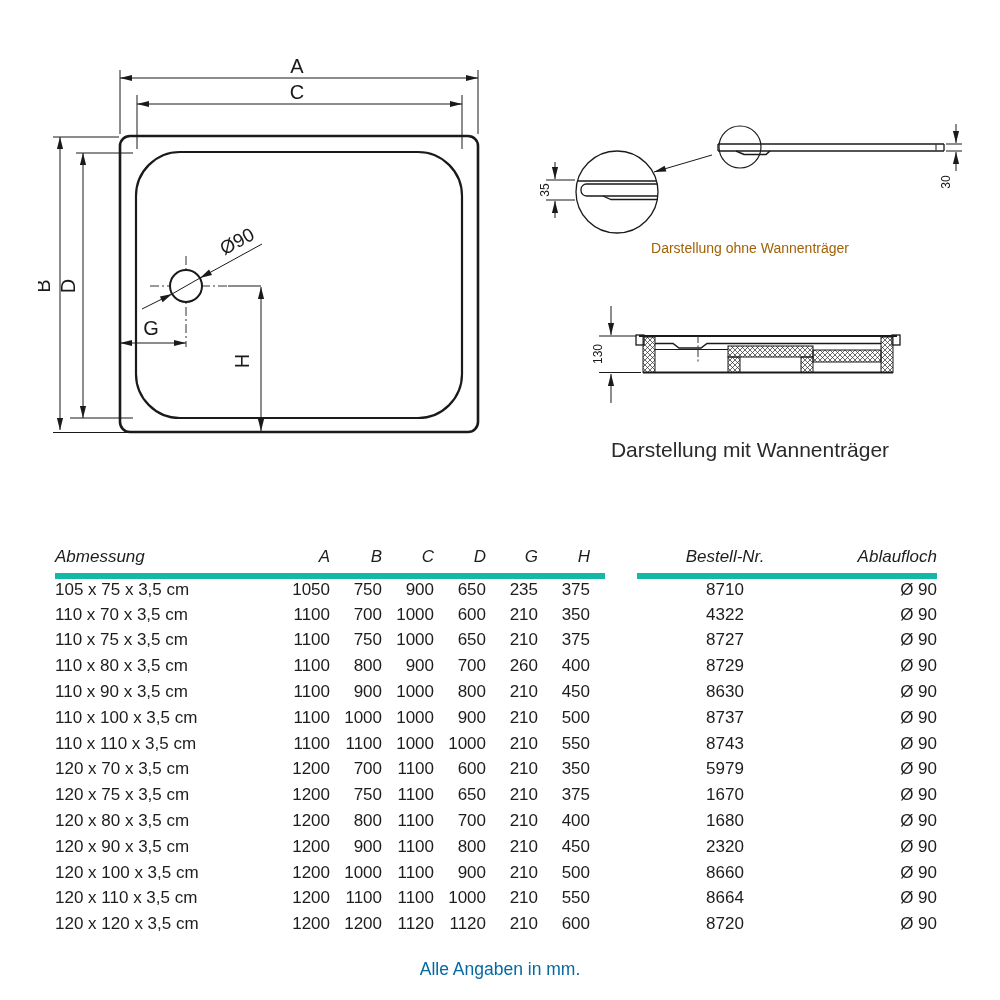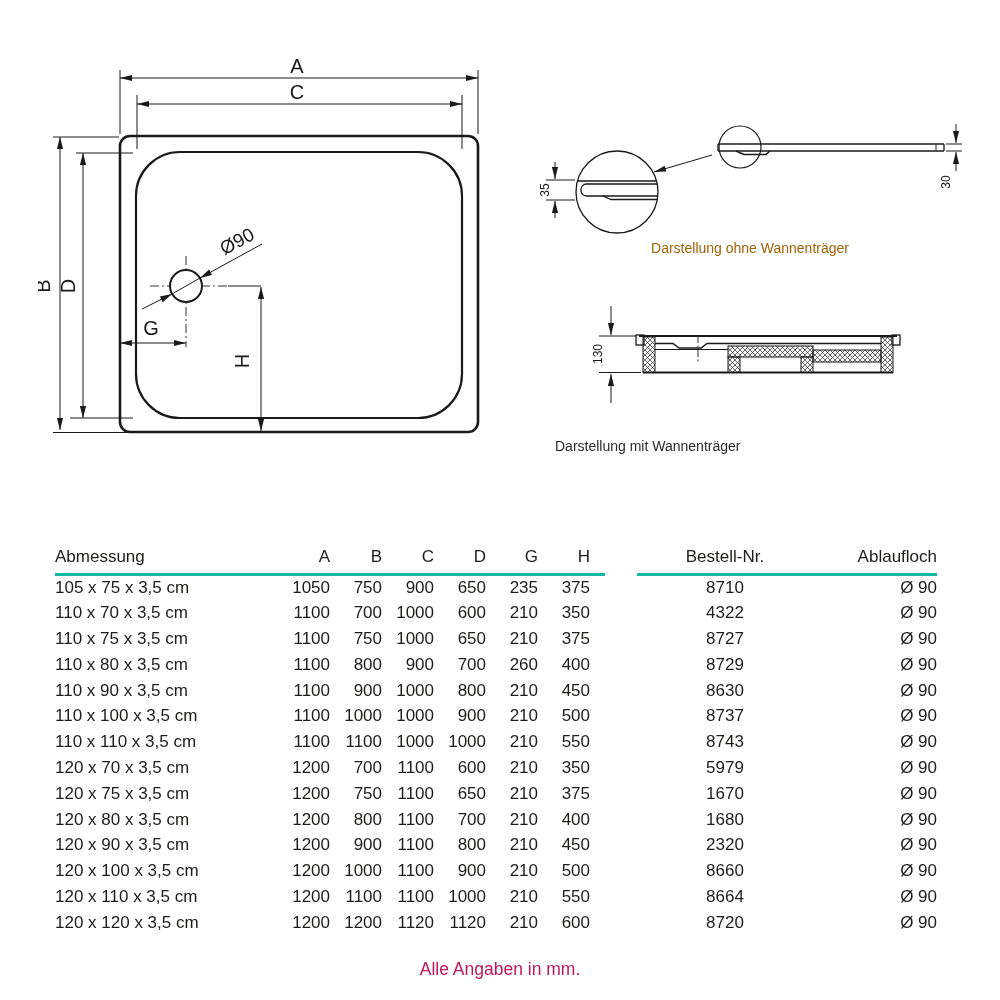--- a/index.html
+++ b/index.html
@@ -1,27 +1,27 @@
 <!DOCTYPE html>
 <html><head>
 <meta charset="utf-8">
 <style>
   * { margin:0; padding:0; box-sizing:border-box; }
   html,body { width:1000px; height:1000px; background:#ffffff; position:relative;
               font-family:"Liberation Sans", sans-serif; color:#1d1d1b; }
   .abs { position:absolute; }
   svg text { font-family:"Liberation Sans", sans-serif; fill:#1a1a1a; }
   .caption-small { font-size:14px; text-align:center; color:#a16207; }
-  .caption-large { font-size:14px; color:#2a2a2a; }
-  .footer-note  { font-size:17.5px; text-align:center; color:#be185d; }
+  .caption-large { font-size:21px; text-align:center; color:#2a2a2a; }
+  .footer-note  { font-size:17.5px; text-align:center; color:#0369a1; }
 
   table.spec { border-collapse:collapse; table-layout:fixed; width:882px;
                font-size:17px; color:#1d1d1b; }
   table.spec th { font-weight:400; vertical-align:bottom; padding:0 0 6px 0; }
-  table.spec th.rule { border-bottom:3px solid #14b8a6; }
+  table.spec th.rule { border-bottom:6px solid #14b8a6;font-style:italic; }
   table.spec td { height:25.8px; padding:0; vertical-align:middle; white-space:nowrap; }
   .c-dim { text-align:left; }
   .c-num { text-align:right; }
   th.c-num { padding-right:4px; }
   .c-pad, .c-gap { }
   .c-ord { text-align:center;margin-top:32px; }
   .c-abl { text-align:right; }
 </style>
 </head>
 <body>

